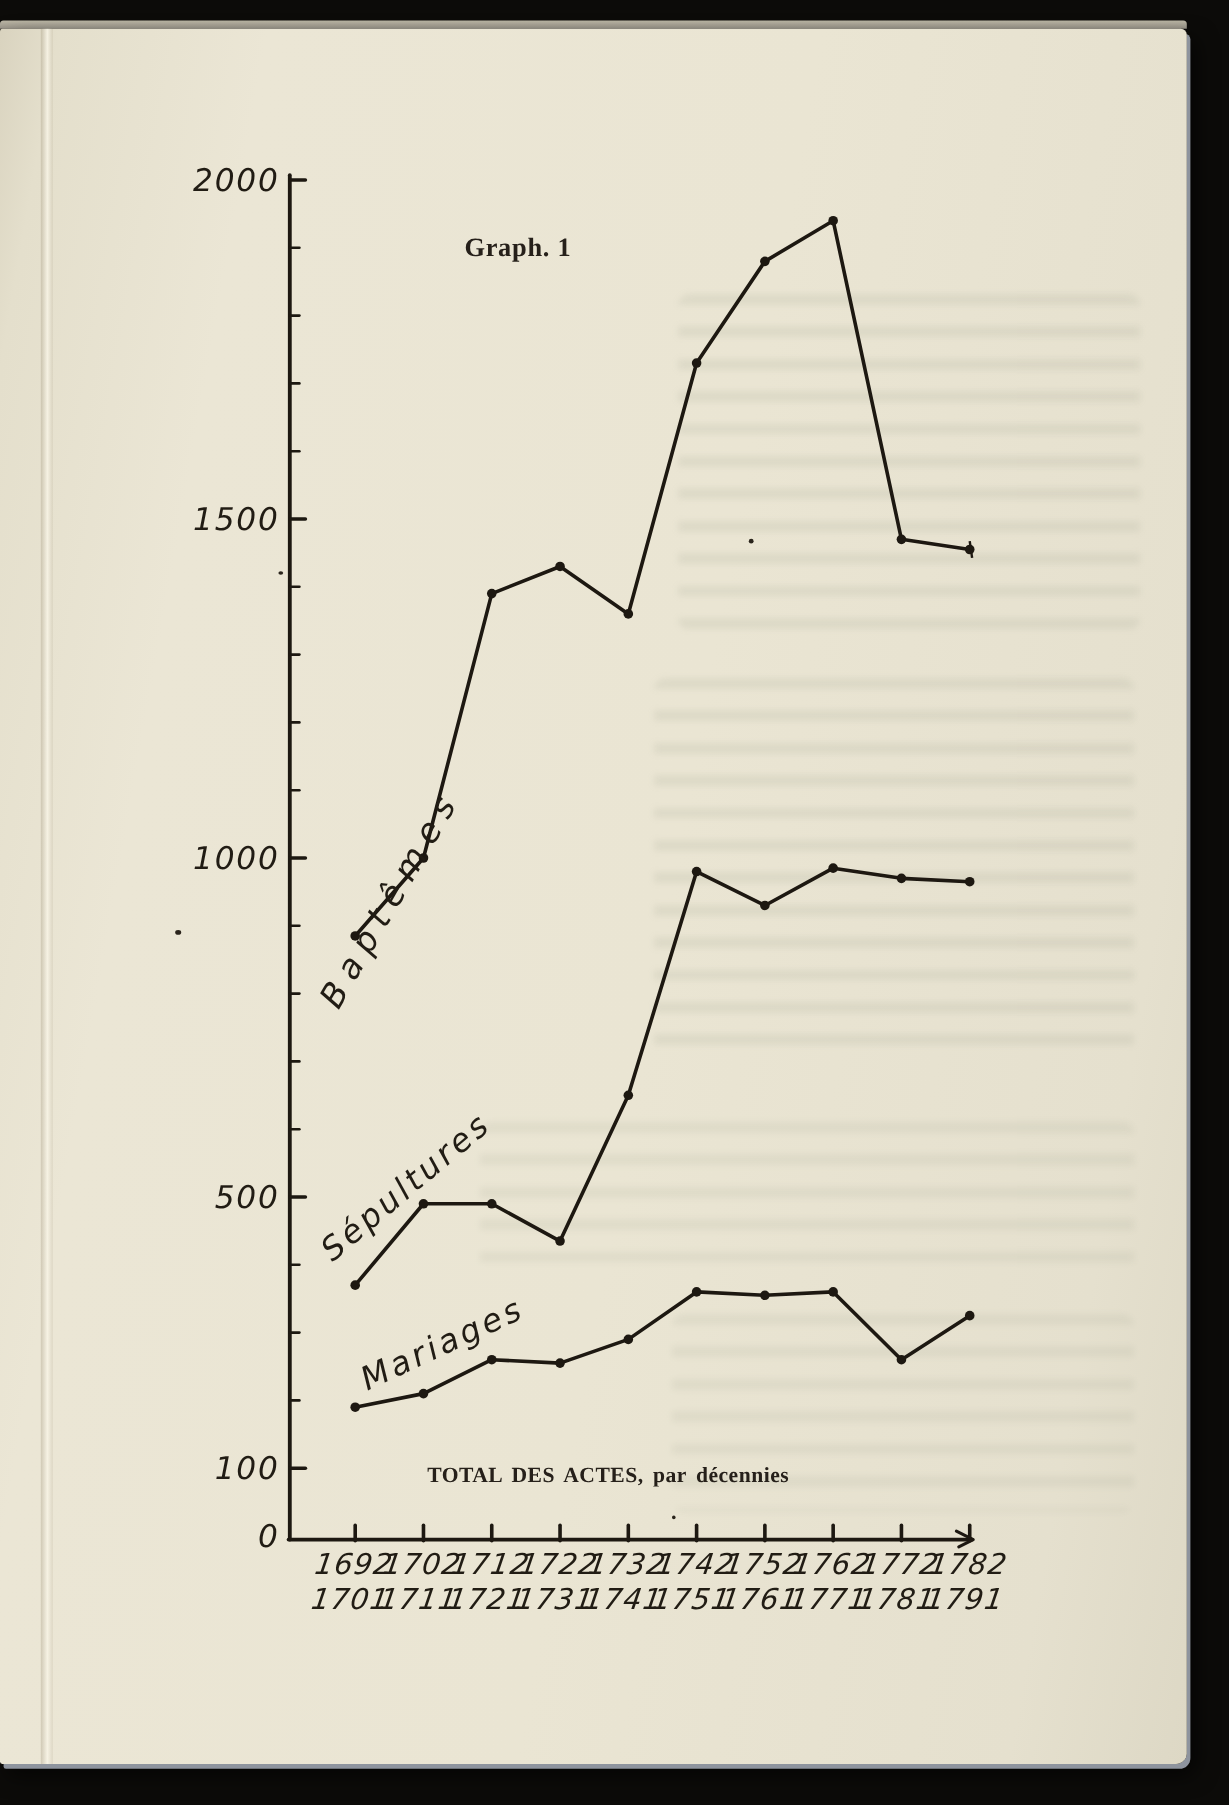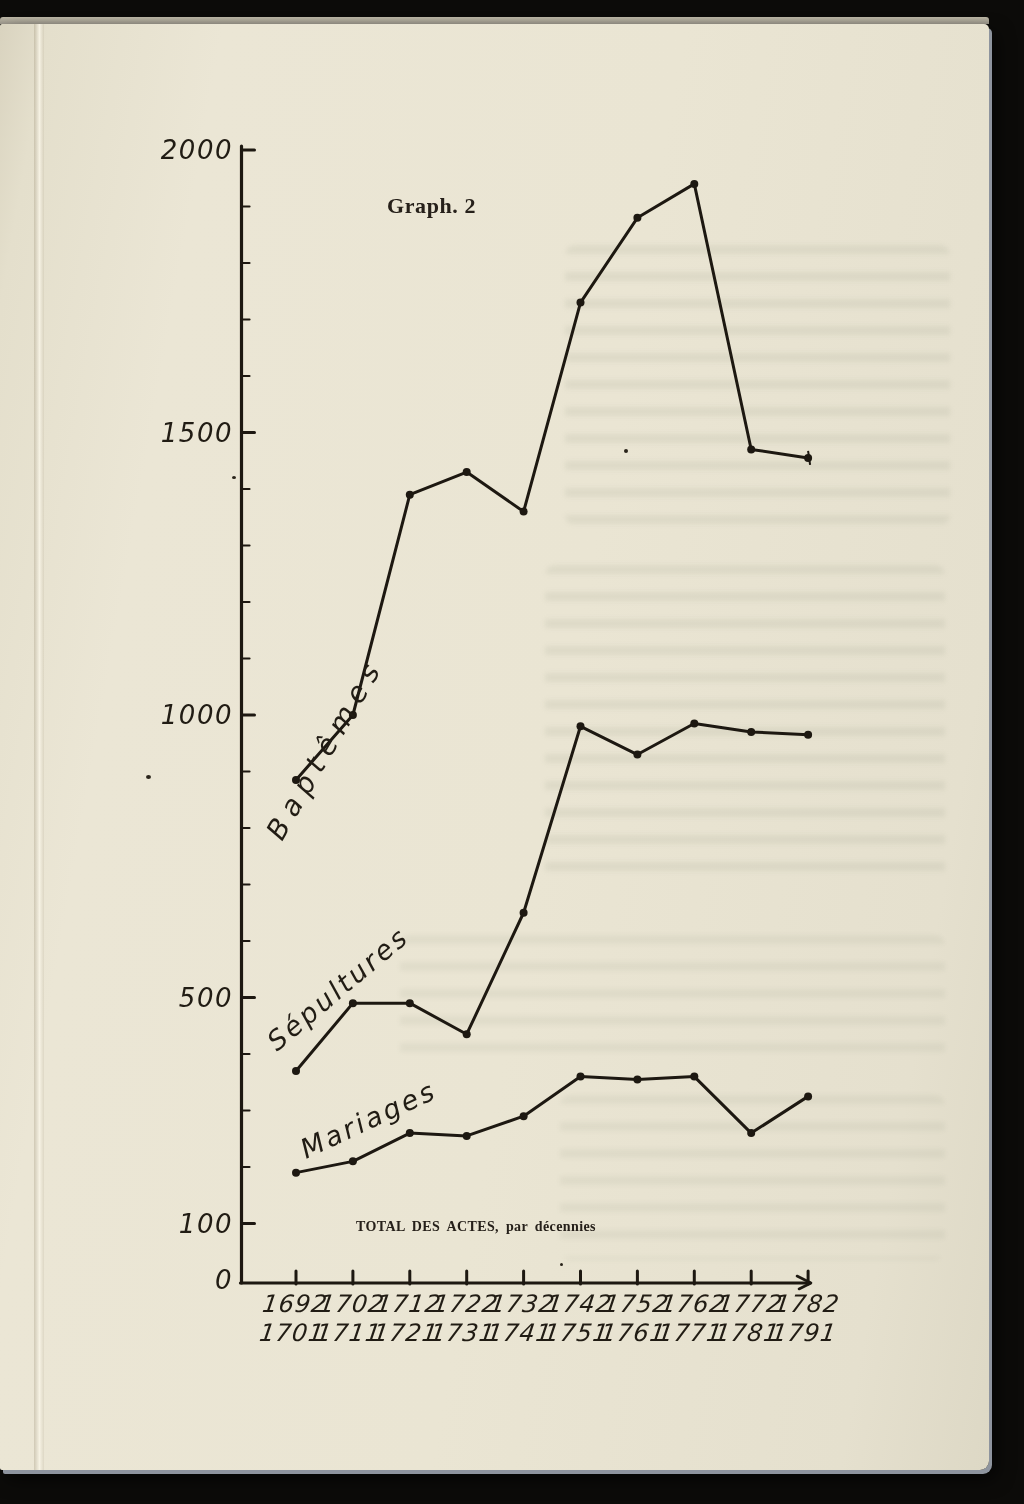--- a/index.html
+++ b/index.html
@@ -42,40 +42,40 @@
   .b4{left:560px;top:1095px;width:385px;height:165px;opacity:.45;}
   
   .graph-title{
     position:absolute;left:387px;top:193px;z-index:3;
     font-family:"Liberation Serif","DejaVu Serif",serif;
     font-weight:bold;font-size:22px;letter-spacing:.6px;color:#26201a;
   }
   .caption{
     position:absolute;left:356px;top:1219px;z-index:3;
     font-family:"Liberation Serif","DejaVu Serif",serif;
-    font-weight:bold;font-size:14px;letter-spacing:.4px;word-spacing:3px;color:#26201a;
+    font-weight:bold;font-size:18px;letter-spacing:.4px;word-spacing:3px;color:#26201a;
   }
   
   #chart{position:absolute;left:0;top:0;width:1024px;height:1504px;z-index:2;}
   #chart text{fill:#211c14;}
   .ink-speck{position:absolute;background:#2a241b;border-radius:50%;z-index:2;}
 </style>
 </head>
 <body>
 
 <div class="page-top-edge"></div>
 <div class="page"></div>
 <div class="crease"></div>
 
 <div class="bleed b1"></div>
 <div class="bleed b2"></div>
 <div class="bleed b3"></div>
 <div class="bleed b4"></div>
 
-<div class="graph-title">Graph. 2</div>
+<div class="graph-title">Graph. 1</div>
 <div class="caption">TOTAL DES ACTES, par décennies</div>
 
 <svg id="chart" viewBox="0 0 1024 1504">
     <line x1="241.5" y1="146" x2="241.5" y2="1283" stroke="#1d1811" stroke-width="3.2" stroke-linecap="round"></line>
     <line x1="240.5" y1="1283" x2="810" y2="1283" stroke="#1d1811" stroke-width="3.2" stroke-linecap="round"></line>
     <path d="M797,1276 L811,1283 L799,1289" stroke="#1d1811" stroke-width="2.6" fill="none" stroke-linecap="round" stroke-linejoin="round"></path>
     <line x1="241.5" y1="1223.5" x2="254.5" y2="1223.5" stroke="#1d1811" stroke-width="3" stroke-linecap="round"></line>
     <line x1="241.5" y1="1167" x2="249.5" y2="1167" stroke="#1d1811" stroke-width="2.2" stroke-linecap="round"></line>
     <line x1="241.5" y1="1110.5" x2="249.5" y2="1110.5" stroke="#1d1811" stroke-width="2.2" stroke-linecap="round"></line>
     <line x1="241.5" y1="1054" x2="249.5" y2="1054" stroke="#1d1811" stroke-width="2.2" stroke-linecap="round"></line>

